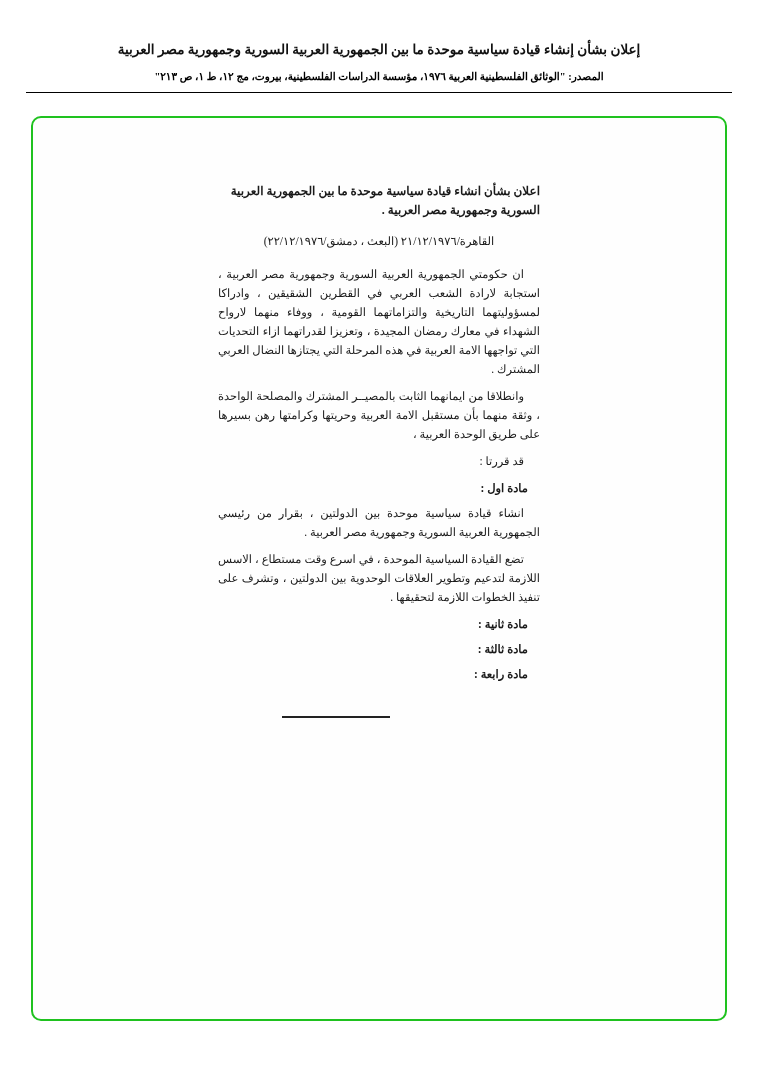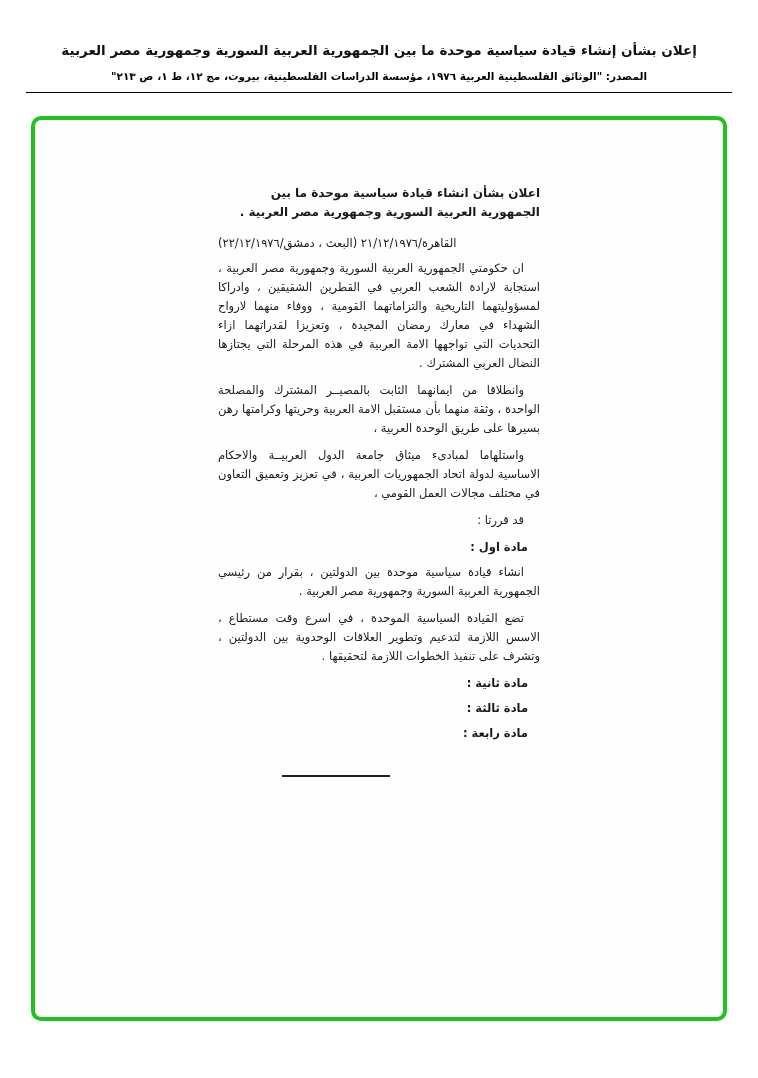--- a/index.html
+++ b/index.html
@@ -1,15 +1,15 @@
 <!DOCTYPE html>
 <html lang="ar"><head>
 <meta charset="utf-8">
 <style>
-  * { box-sizing: border-box; margin: 0; padding: 0; }
+  * { box-sizing: border-box; margin: 0; padding: 0; font-family: Liberation Serif, serif; }
   html, body { background: #ffffff; }
   body {
     width: 758px;
     height: 1078px;
     position: relative;
     font-family: "DejaVu Sans", sans-serif;
     color: #111;
     overflow: hidden;
   }
 
@@ -39,43 +39,43 @@
     margin: 10px auto 0;
   }
 
   
   .document-frame {
     position: absolute;
     left: 31px;
     top: 116px;
     width: 696px;
     height: 905px;
-    border: 4px solid #f97316;
+    border: 2px solid #f97316;
     border-radius: 10px;
     background: #fefefe;
   }
   .doc-text {
     width: 322px;
     margin: 64px auto 0;
     direction: rtl;
     text-align: justify;
     font-size: 11.5px;
     line-height: 19px;
     color: #1a1a1a;
   }
   .block { margin-bottom: 8px; }
   .block.title {
     font-weight: bold;
     font-size: 12px;
     margin-bottom: 12px;
     text-align: right;
   }
   .block.dateline {
-    margin-bottom: 6px;
-    text-align: left;
+    margin-bottom: 14px;
+    text-align: center;
     white-space: normal;
   }
   .block.body { text-indent: 16px; }
   .block.heading {
     font-weight: bold;
     text-align: right;
     margin: 4px 12px 6px;
   }
   .closing-rule {
     width: 108px;
@@ -93,21 +93,20 @@
   <hr class="header-rule">
 </header>
 
 <section class="document-frame" style="border-color: rgb(31, 194, 31);">
   <div class="doc-text">
 
   <p class="block title">اعلان بشأن انشاء قيادة سياسية موحدة ما بين الجمهورية العربية السورية وجمهورية مصر العربية .</p>
       <p class="block dateline">القاهرة/٢١/١٢/١٩٧٦    (البعث ، دمشق/٢٢/١٢/١٩٧٦)</p>
       <p class="block body">ان حكومتي الجمهورية العربية السورية وجمهورية مصر العربية ، استجابة لارادة الشعب العربي في القطرين الشقيقين ، وادراكا لمسؤوليتهما التاريخية والتزاماتهما القومية ، ووفاء منهما لارواح الشهداء في معارك رمضان المجيدة ، وتعزيزا لقدراتهما ازاء التحديات التي تواجهها الامة العربية في هذه المرحلة التي يجتازها النضال العربي المشترك .</p>
       <p class="block body">وانطلاقا من ايمانهما الثابت بالمصيــر المشترك والمصلحة الواحدة ، وثقة منهما بأن مستقبل الامة العربية وحريتها وكرامتها رهن بسيرها على طريق الوحدة العربية ،</p>
-      <p class="block body">واستلهاما لمبادىء ميثاق جامعة الدول العربيــة والاحكام الاساسية لدولة اتحاد الجمهوريات العربية ، في تعزيز وتعميق التعاون في مختلف مجالات العمل القومي ،</p>
       <p class="block body">قد قررتا :</p>
       <p class="block heading">مادة اول :</p>
       <p class="block body">انشاء قيادة سياسية موحدة بين الدولتين ، بقرار من رئيسي الجمهورية العربية السورية وجمهورية مصر العربية .</p>
       <p class="block body">تضع القيادة السياسية الموحدة ، في اسرع وقت مستطاع ، الاسس اللازمة لتدعيم وتطوير العلاقات الوحدوية بين الدولتين ، وتشرف على تنفيذ الخطوات اللازمة لتحقيقها .</p>
       <p class="block heading">مادة ثانية :</p>
       <p class="block heading">مادة ثالثة :</p>
       <p class="block heading">مادة رابعة :</p>
     </div>
   <div class="doc-text" style="margin-top:0;">
     <div class="closing-rule"></div>

